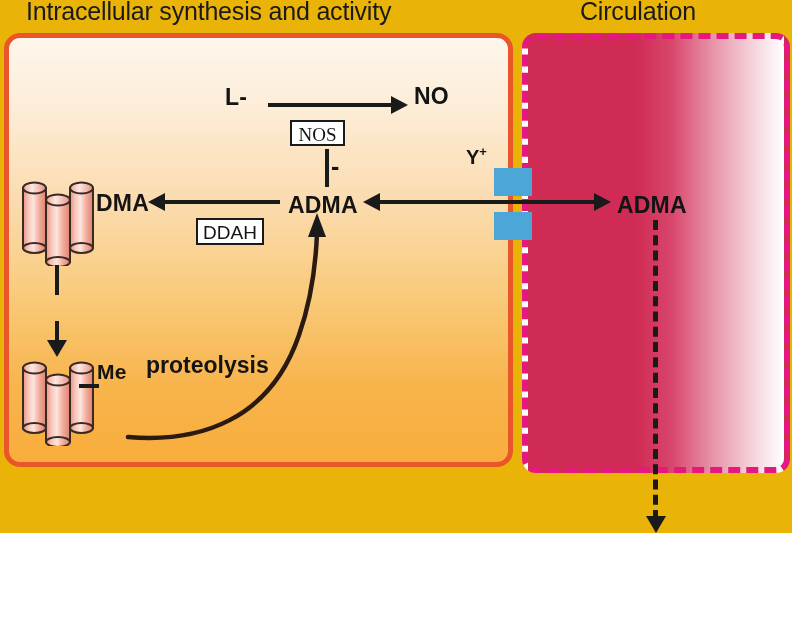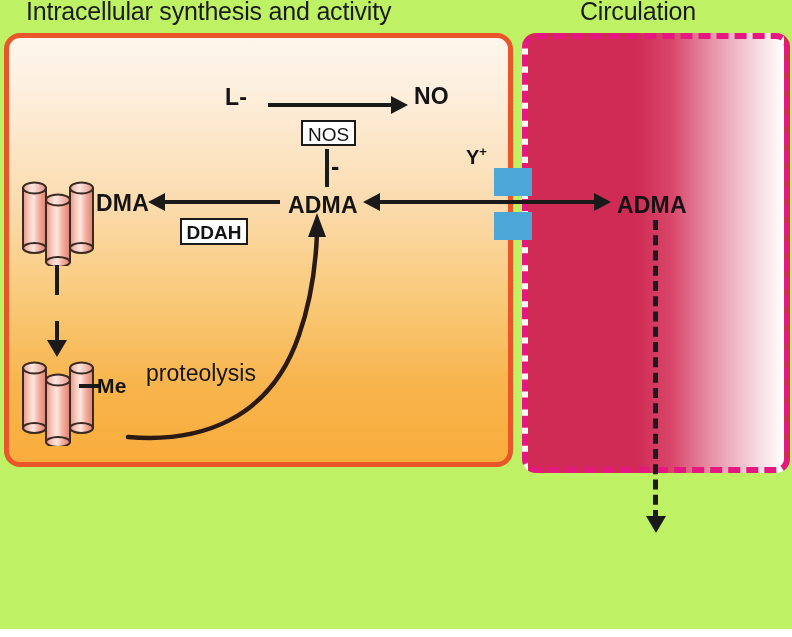--- a/index.html
+++ b/index.html
@@ -6,22 +6,22 @@
     margin: 0;
     padding: 0;
     background: #ffffff;
   }
   body {
     font-family: "Liberation Sans", sans-serif;
   }
   #canvas {
     position: relative;
     width: 792px;
-    height: 629px;
-    background: #bef264;
+    height: 533px;
+    background: #eab308;
     overflow: hidden;
   }
 
   
   .section-title {
     position: absolute;
     font-family: "Liberation Sans", sans-serif;
     font-size: 25px;
     font-weight: 400;
     color: #1a1a1a;
@@ -101,46 +101,46 @@
     left: 181px; top: 86px;
     width: 110px;
     text-align: center;
     white-space: normal;
     line-height: 1.04;
   }
   #lbl-no     { left: 414px; top: 83px; }
   #lbl-adma-cell { left: 288px; top: 192px; }
   #lbl-dma    { left: 96px;  top: 190px; }
   #lbl-adma-circ { left: 617px; top: 192px; }
-  #lbl-me     { left: 97px;  top: 374px; font-size: 21px; }
+  #lbl-me     { left: 97px;  top: 360px; font-size: 21px; }
   #lbl-yplus  { left: 466px; top: 144px; font-size: 20px; font-weight: bold; }
   #lbl-minus  { left: 331px; top: 152px; font-size: 25px; font-weight: bold; }
 
   #lbl-proteolysis {
-    left: 146px; top: 360px;
+    left: 146px; top: 352px;
     font-size: 23px;
-    font-weight: 400;
+    font-weight: 700;
     color: #141414;
   }
 
   
   .enzyme-box {
     position: absolute;
     background: #ffffff;
     border: 2px solid #1a1a1a;
     color: #141414;
     font-family: "Liberation Sans", sans-serif;
     font-size: 19px;
     text-align: center;
     box-sizing: border-box;
     line-height: 1;
     padding-top: 3px;
   }
-  #box-nos  { left: 301px; top: 120px; width: 55px; height: 26px; }
-  #box-ddah { left: 180px; top: 218px; width: 68px; height: 27px; font-weight: bold; }
+  #box-nos  { left: 290px; top: 120px; width: 55px; height: 26px; font-family: Liberation Serif, serif; }
+  #box-ddah { left: 196px; top: 218px; width: 68px; height: 27px; }
   #box-prmt { left: 23px;  top: 293px; width: 70px; height: 29px; }
 
   
   .line-h {
     position: absolute;
     background: #1a1a1a;
     height: 4px;
   }
   .line-v {
     position: absolute;

